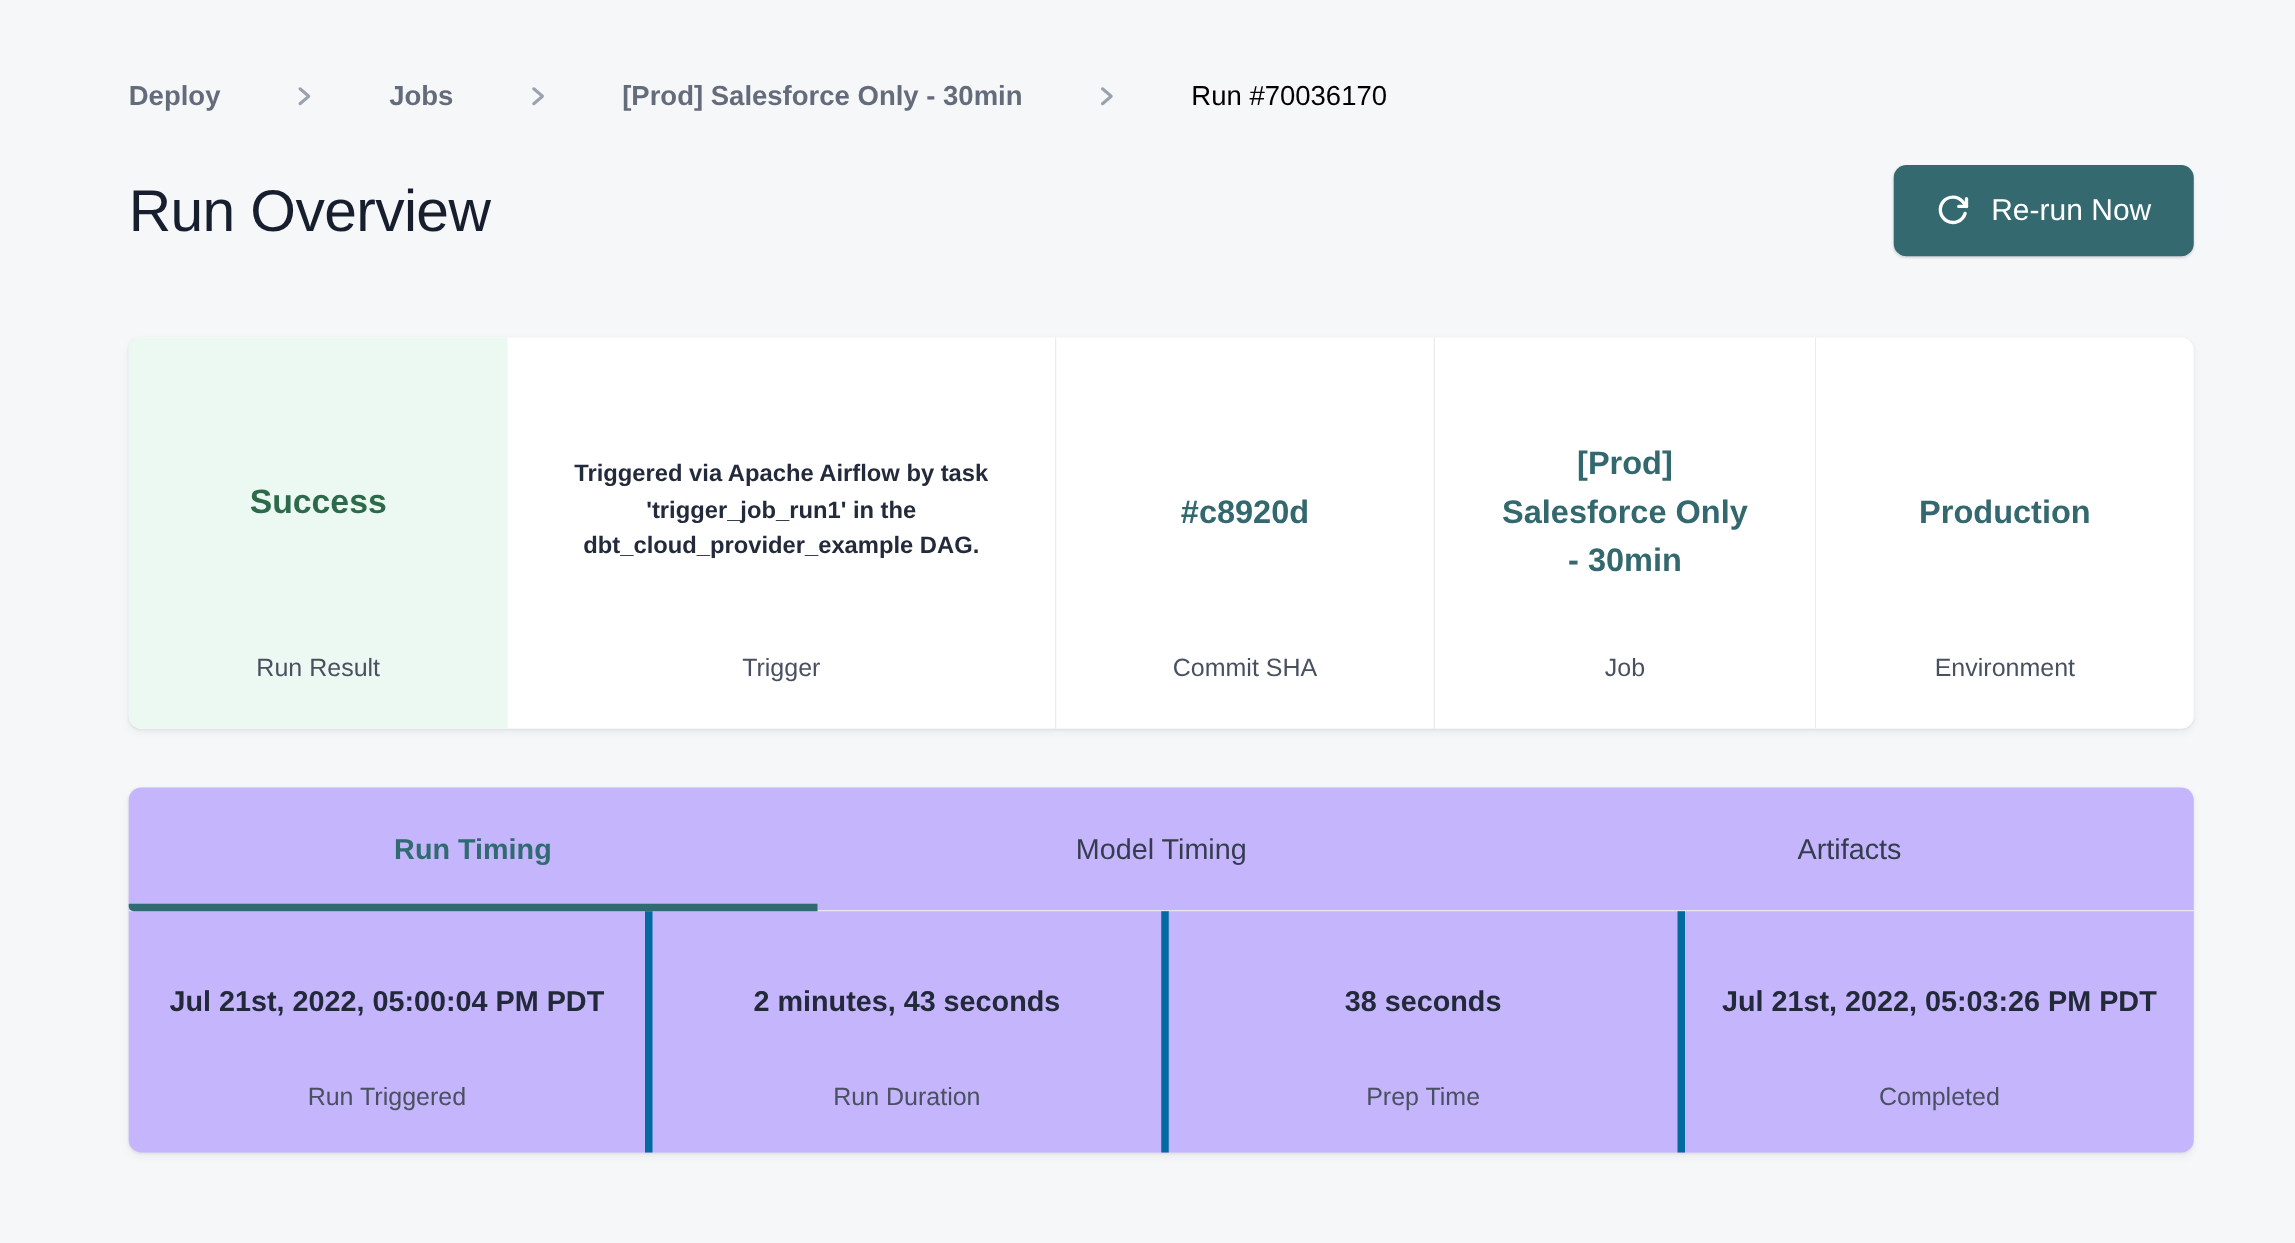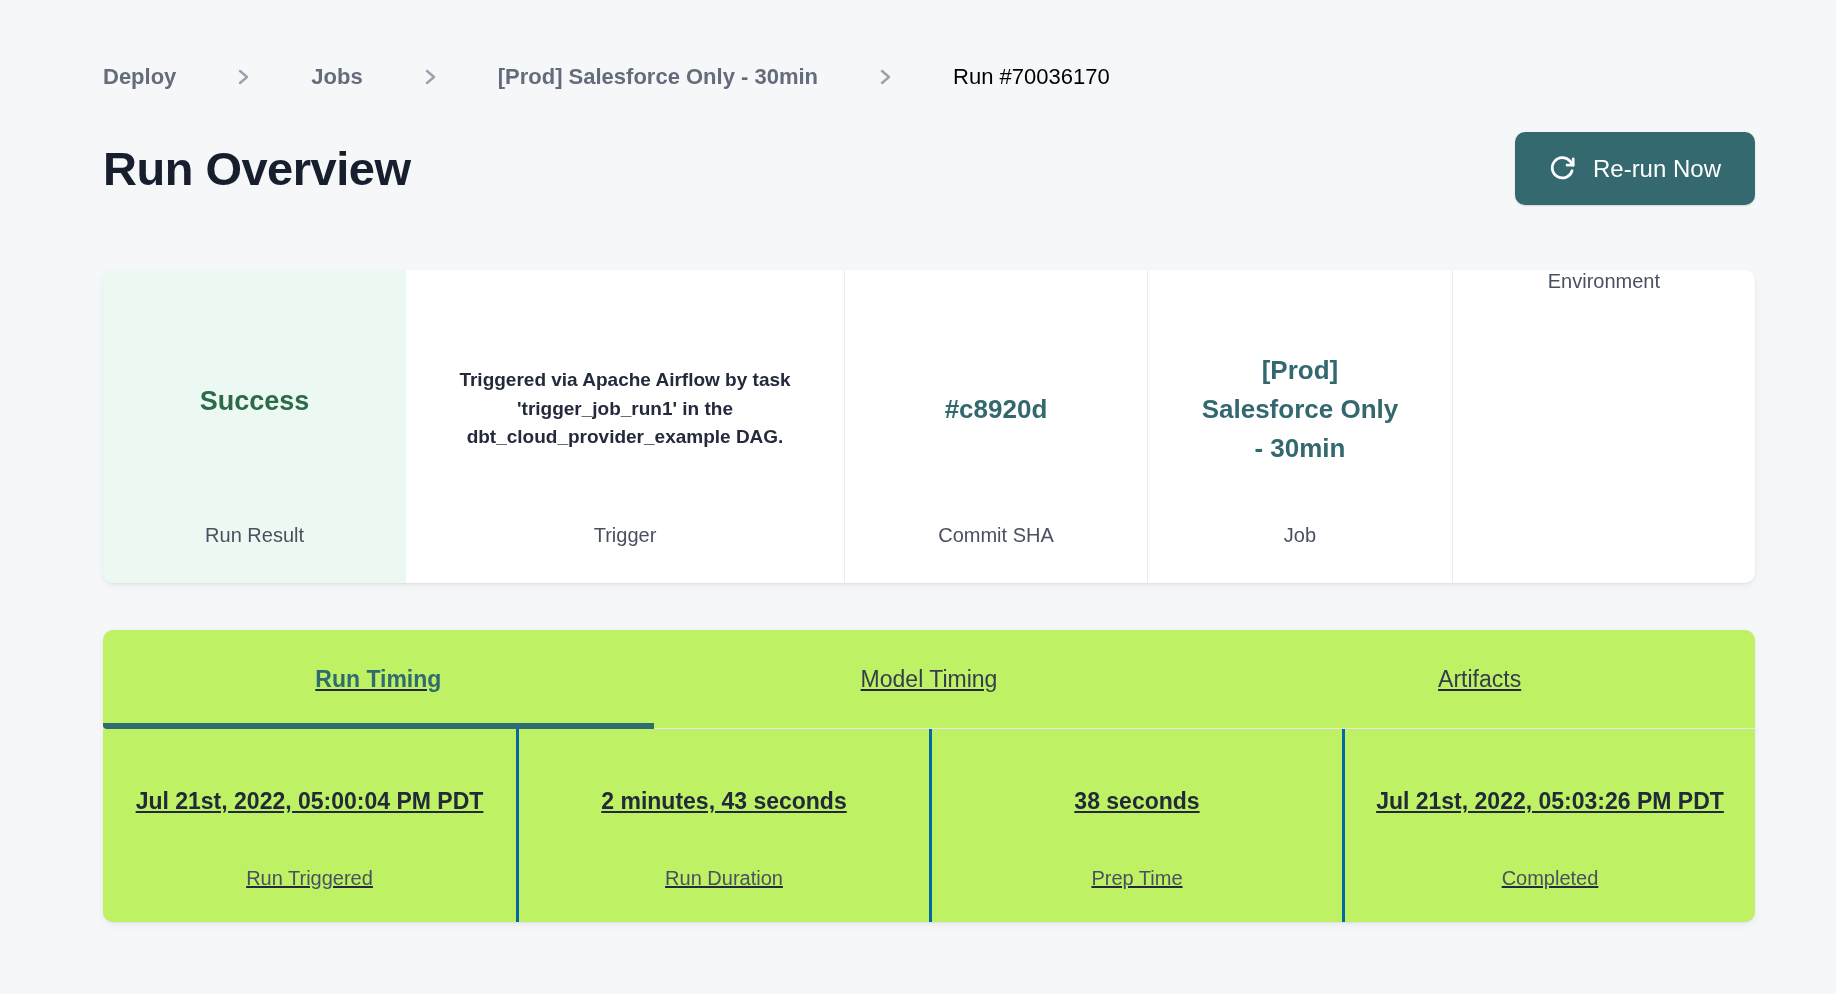--- a/index.html
+++ b/index.html
@@ -20,21 +20,21 @@
   .breadcrumb .crumb{ cursor:pointer; }
   .breadcrumb .crumb.current{ color:#000000; font-weight:400; cursor:default; }
   .breadcrumb svg{ display:block; }
 
   
   .page-header{
     margin-top:42px;
     display:flex; align-items:center; justify-content:space-between;
   }
   .page-title{
-    font-size:47px; font-weight:700; color:#171e2e; letter-spacing:-0.5px;
+    font-size:47px; font-weight:400; color:#171e2e; letter-spacing:-0.5px;
   }
   .rerun-btn{
     display:flex; align-items:center; gap:17px;
     height:73px; padding:0 34px;
     background:#33696f; color:#ffffff;
     border:none; border-radius:10px;
     font-family:inherit; font-size:24px; font-weight:400;
     cursor:pointer;
     box-shadow:0 1px 2px rgba(16,24,40,.15);
   }
@@ -76,23 +76,22 @@
   }
   .card-job .value{ max-width:212px; }
   .scard .label{
     font-size:20px; color:#49505f; margin-bottom:36px; text-align:center;
   }
 
   
   .panel{
     margin-top:47px;
     border-radius:10px;
-    background:#bef264;
+    background:#c4b5fd;
     box-shadow:0 1px 2px rgba(16,24,40,.06), 0 3px 8px rgba(16,24,40,.05);
-    text-decoration:underline;
   }
   .tabs{
     display:flex; height:99px;
     border-bottom:1px solid #e5e7eb;
   }
   .tab{
     width:33.3333%;
     display:flex; align-items:center; justify-content:center;
     font-size:23px; color:#343c4e;
     position:relative; cursor:pointer;
@@ -101,21 +100,21 @@
   .tab.active::after{
     content:""; position:absolute; left:0; right:0; bottom:-1px;
     height:6px; background:#2f6b70;
   }
   .tab:first-child.active::after{ border-bottom-left-radius:4px; }
 
   .timing-row{ display:flex; height:193px; }
   .tcard{
     width:25%;
     display:flex; flex-direction:column; align-items:center;
-    border-left:3px solid #0369a1;
+    border-left:6px solid #0369a1;
     padding-top:6px;
   }
   .tcard:first-child{ border-left:none; }
   .tcard .value-area{
     flex:1; display:flex; align-items:center; justify-content:center; width:100%;
   }
   .tcard .value{
     font-size:23px; font-weight:700; color:#222938;
     text-align:center; line-height:1.5; max-width:348px;
   }
@@ -182,20 +181,23 @@
         </div>
       <div class="label">Commit SHA</div>
     </div>
     <div class="scard card-job">
       <div class="value-area">
           <div class="value">[Prod] Salesforce Only - 30min</div>
         </div>
       <div class="label">Job</div>
     </div>
     <div class="scard card-env">
+      <div class="value-area">
+          <div class="value">Production</div>
+        </div>
       <div class="label">Environment</div>
     </div>
   </section>
 
   <section class="panel">
     <div class="tabs">
       <div class="tab active">Run Timing</div>
       <div class="tab">Model Timing</div>
       <div class="tab">Artifacts</div>
     </div>

